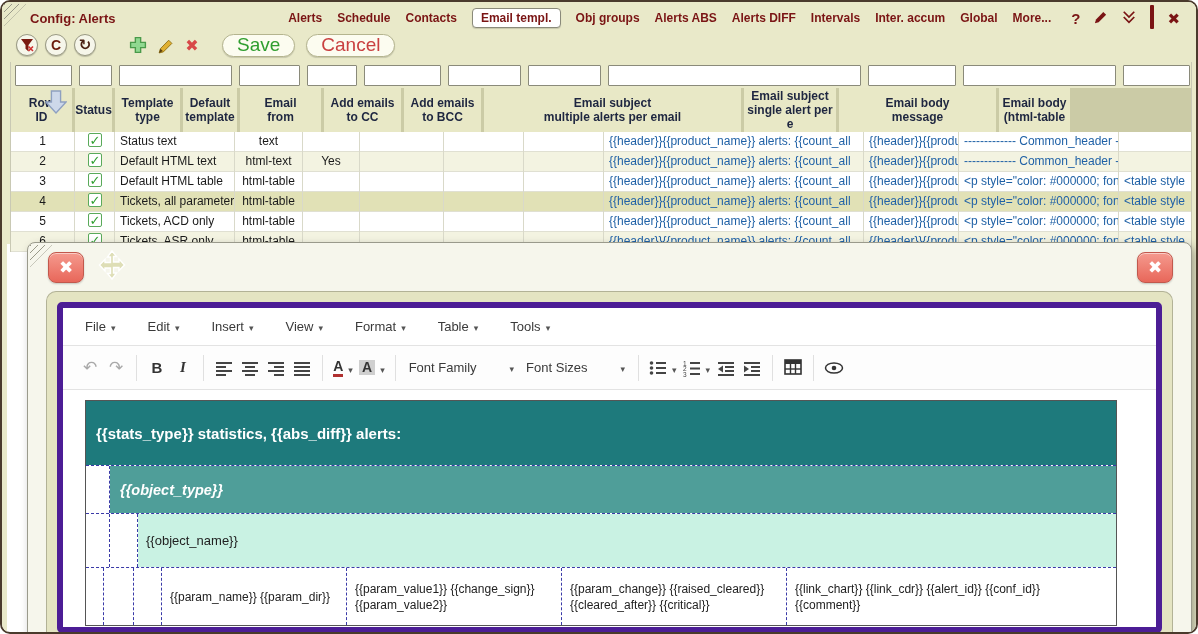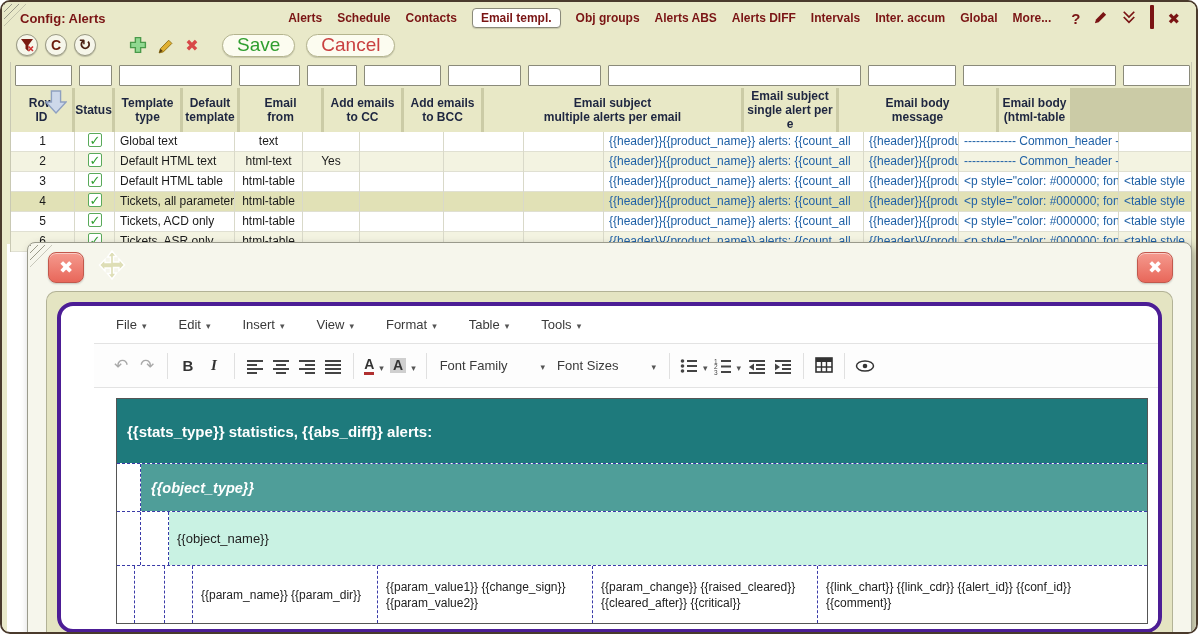--- a/index.html
+++ b/index.html
@@ -6,21 +6,21 @@
   html,body { width:1198px; height:634px; background:#fff; font-family:"Liberation Sans","DejaVu Sans",sans-serif; }
   .window { position:relative; width:1198px; height:634px; border:2px solid #4a3a2c; border-radius:10px; background:#fff; overflow:hidden; }
   .edge-strip { position:absolute; top:0; bottom:0; width:5px; background:#e9e9c9; z-index:0; }
   .edge-left { left:0; } .edge-right { right:0; }
   .topsection { position:absolute; left:0; top:0; width:100%; height:242px; background:#e9e9c9; z-index:1; }
   .grip { position:absolute; width:22px; height:22px; background:repeating-linear-gradient(135deg,#9a9a8a 0 1px,transparent 1px 5px); clip-path:polygon(0 0,100% 0,0 100%); z-index:5; }
   .main-grip { left:2px; top:2px; }
   .dlg-grip { left:2px; top:2px; }
 
   
-  .topbar { display:flex; align-items:center; height:27px; padding:5px 16px 0 18px; }
+  .topbar { display:flex; align-items:center; height:27px; padding:5px 16px 0 28px; }
   .page-title { font-size:13px; font-weight:bold; color:#7a1414; margin-right:auto; }
   .nav { display:flex; align-items:center; gap:15px; }
   .nav-item { font-size:12px; font-weight:bold; color:#7a1414; white-space:nowrap; cursor:pointer; }
   .nav-item.active { background:#fff; border:1px solid #8a8a7a; border-radius:4px; padding:2px 8px; box-shadow:0 1px 1px rgba(0,0,0,.15); }
   .nav-icons { display:flex; align-items:center; gap:13px; margin-left:20px; }
   .nav-ic { color:#7a1414; font-weight:bold; font-size:15px; line-height:15px; cursor:pointer; }
   .win-ic { width:15px; height:12px; border:2px solid #7a1414; border-top:5px solid #7a1414; border-radius:1px; }
 
   
   .actionbar { display:flex; align-items:center; height:30px; padding:2px 10px 0 14px; gap:7px; }
@@ -54,21 +54,21 @@
   .chk { display:inline-block; width:14px; height:14px; background:#fff; border:1px solid #5aaa5a; border-radius:2px; position:relative; vertical-align:middle; margin-top:-3px; cursor:pointer; }
   .chk::after { content:"✓"; position:absolute; left:1px; top:-3px; color:#2e9e2e; font-size:13px; font-weight:bold; }
 
   
   .dialog { position:absolute; left:25px; top:240px; width:1165px; height:402px; background:#f6f6ec; border:1px solid #9a9a8c; border-radius:8px 8px 0 0; box-shadow:3px 4px 10px rgba(0,0,0,.3); z-index:10; }
   .dlg-titlebar { height:48px; display:flex; align-items:center; padding:0 18px 0 20px; gap:12px; }
   .xbtn { width:36px; height:31px; border-radius:8px; background:linear-gradient(#f59a8e,#e8675a); border:1px solid #c2584c; color:#fff; font-size:17px; font-weight:bold; display:flex; align-items:center; justify-content:center; box-shadow:inset 0 1px 0 rgba(255,255,255,.5),0 1px 2px rgba(0,0,0,.2); cursor:pointer; }
   .dlg-title { font-size:26px; font-weight:bold; color:#ececdc; -webkit-text-stroke:1.2px #c4c4b0; letter-spacing:1px; margin-left:4px; }
   .spacer { flex:1; }
   .dlg-body { position:absolute; left:18px; right:18px; top:48px; bottom:0; background:#e4e4c2; border:1px solid #b2b296; border-bottom:none; border-radius:10px 10px 0 0; padding:10px; }
-  .editor { background:#fff; border:4px solid #4c1d95; border-radius:16px; height:100%; overflow:hidden;padding-left:33px; }
+  .editor { background:#fff; border:6px solid #4c1d95; border-radius:5px; height:100%; overflow:hidden; }
   .menubar { height:38px; display:flex; align-items:center; padding-left:22px; gap:32px; border-bottom:1px solid #e3e3e3; }
   .menu-item { font-size:13px; color:#3a3a3a; display:flex; align-items:center; cursor:pointer; }
   .caret::after { content:"▾"; font-size:9px; color:#555; margin-left:5px; }
   .toolbar { height:44px; display:flex; align-items:center; padding-left:14px; border-bottom:1px solid #e3e3e3; background:#fdfdfd; }
   .tb { display:flex; align-items:center; justify-content:center; min-width:26px; height:30px; cursor:pointer; padding:0 3px; }
   .tb-txt { font-size:15px; font-weight:bold; color:#333; }
   .dis { color:#a9a9a9; font-weight:normal; font-size:17px; }
   .ital { font-style:italic; font-family:"Liberation Serif","DejaVu Serif",serif; }
   .sep { width:1px; height:26px; background:#e0e0e0; margin:0 7px; }
   .aBtn { font-size:14px; font-weight:bold; color:#333; border-bottom:3px solid #b03030; line-height:15px; }
@@ -232,21 +232,21 @@
         <div class="hc c10"><span>Email body
 message</span></div>
         <div class="hc c11"><span>Email body
 (html-table</span></div>
       </div>
       <div class="tbody">
 
         <div class="trow">
           <div class="c c0 ctr">1</div>
           <div class="c c1 ctr"><span class="chk"></span></div>
-          <div class="c c2">Global text</div>
+          <div class="c c2">Status text</div>
           <div class="c c3 ctr">text</div>
           <div class="c c4 ctr"></div>
           <div class="c c5"></div>
           <div class="c c6"></div>
           <div class="c c7"></div>
           <div class="c c8 blue">{{header}}{{product_name}} alerts: {{count_all</div>
           <div class="c c9 blue">{{header}}{{produ</div>
           <div class="c c10 blue">------------- Common_header -------------</div>
           <div class="c c11 blue"></div>
         </div>

